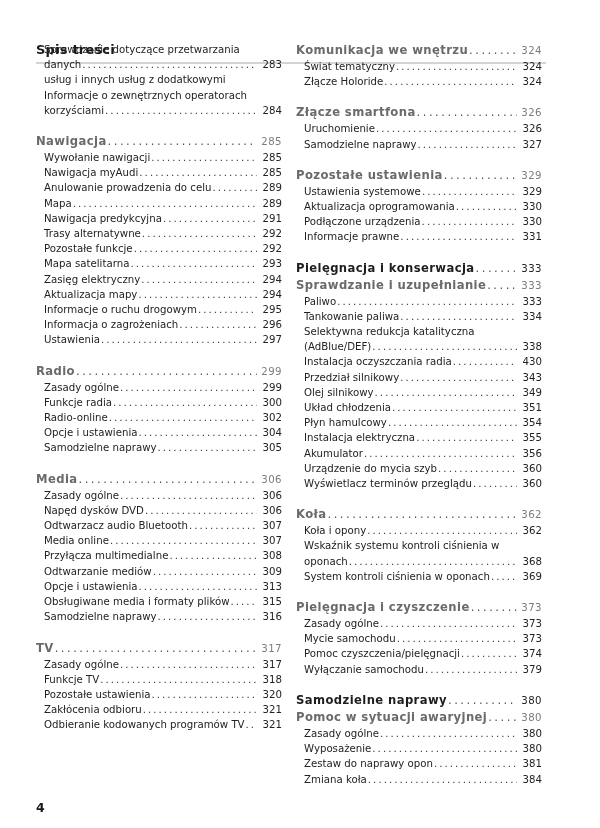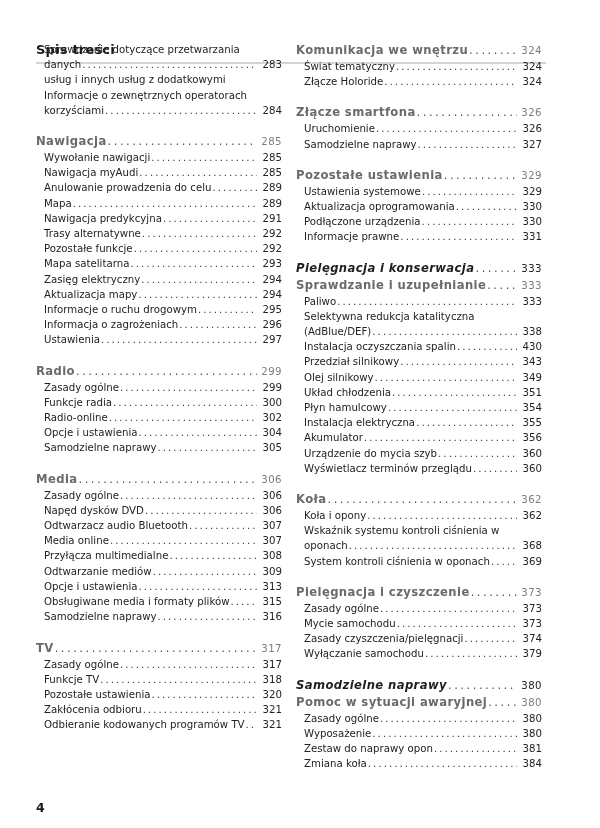--- a/index.html
+++ b/index.html
@@ -16,21 +16,21 @@
   .entry .dots { flex: 1; overflow: hidden; white-space: nowrap; margin: 0 3px 0 1px; color: #333; letter-spacing: 1.9px; }
   .entry .dots::before { content: ". . . . . . . . . . . . . . . . . . . . . . . . . . . . . . . . . . . . . . . . . . . . . . . . . . . . . . . . . . . . . . . . . . . . . . . . . . . . . . . . . . . . . . . . . . . . . . . . . . . . . . . . . . ."; letter-spacing: -0.6px; }
   .entry .page { min-width: 22px; text-align: right; }
   .sub { padding-left: 8px; color: #222; }
   .sub .title { color: #222; }
   .wrap-line { padding-left: 8px; line-height: 15.2px; font-size: 10.2px; color: #222; white-space: nowrap; }
   .sec { font-size: 11.6px; letter-spacing: 0.4px; color: #6a6a6a; line-height: 16px; }
   .sec .title { color: #6a6a6a; font-weight: bold; }
   .sec .page { color: #7c7c7c; font-size: 10.2px; }
   .sec .dots { color: #555; }
-  .sec.strong .title { color: #1e1e1e; font-style: italic; }
+  .sec.strong .title { color: #1e1e1e; }
   .sec.strong .page { color: #222; }
   .gap { height: 15px; }
   .page-number { position: absolute; left: 36px; top: 800px; font-size: 12.5px; font-weight: bold; color: #1a1a1a; }
 </style>
 </head>
 <body>
 
 <div class="page-header">
   <div class="page-title">Spis treści</div>
   <div class="header-rule"></div>
@@ -311,28 +311,33 @@
   <div class="entry sec">
     <span class="title">Sprawdzanie i uzupełnianie</span>
       <span class="dots"></span>
       <span class="page">333</span>
   </div>
   <div class="entry sub">
       <span class="title">Paliwo</span>
       <span class="dots"></span>
       <span class="page">333</span>
     </div>
+    <div class="entry sub">
+      <span class="title">Tankowanie paliwa</span>
+      <span class="dots"></span>
+      <span class="page">334</span>
+    </div>
   <div class="wrap-line">Selektywna redukcja katalityczna</div>
   <div class="entry sub">
     <span class="title">(AdBlue/DEF)</span>
       <span class="dots"></span>
       <span class="page">338</span>
   </div>
   <div class="entry sub">
-      <span class="title">Instalacja oczyszczania spalin</span>
+      <span class="title">Instalacja oczyszczania radia</span>
       <span class="dots"></span>
       <span class="page">430</span>
     </div>
     <div class="entry sub">
       <span class="title">Przedział silnikowy</span>
       <span class="dots"></span>
       <span class="page">343</span>
     </div>
     <div class="entry sub">
       <span class="title">Olej silnikowy</span>
@@ -403,21 +408,21 @@
       <span class="title">Zasady ogólne</span>
       <span class="dots"></span>
       <span class="page">373</span>
     </div>
     <div class="entry sub">
       <span class="title">Mycie samochodu</span>
       <span class="dots"></span>
       <span class="page">373</span>
     </div>
     <div class="entry sub">
-      <span class="title">Zasady czyszczenia/pielęgnacji</span>
+      <span class="title">Pomoc czyszczenia/pielęgnacji</span>
       <span class="dots"></span>
       <span class="page">374</span>
     </div>
     <div class="entry sub">
       <span class="title">Wyłączanie samochodu</span>
       <span class="dots"></span>
       <span class="page">379</span>
     </div>
 
   <div class="gap"></div>

